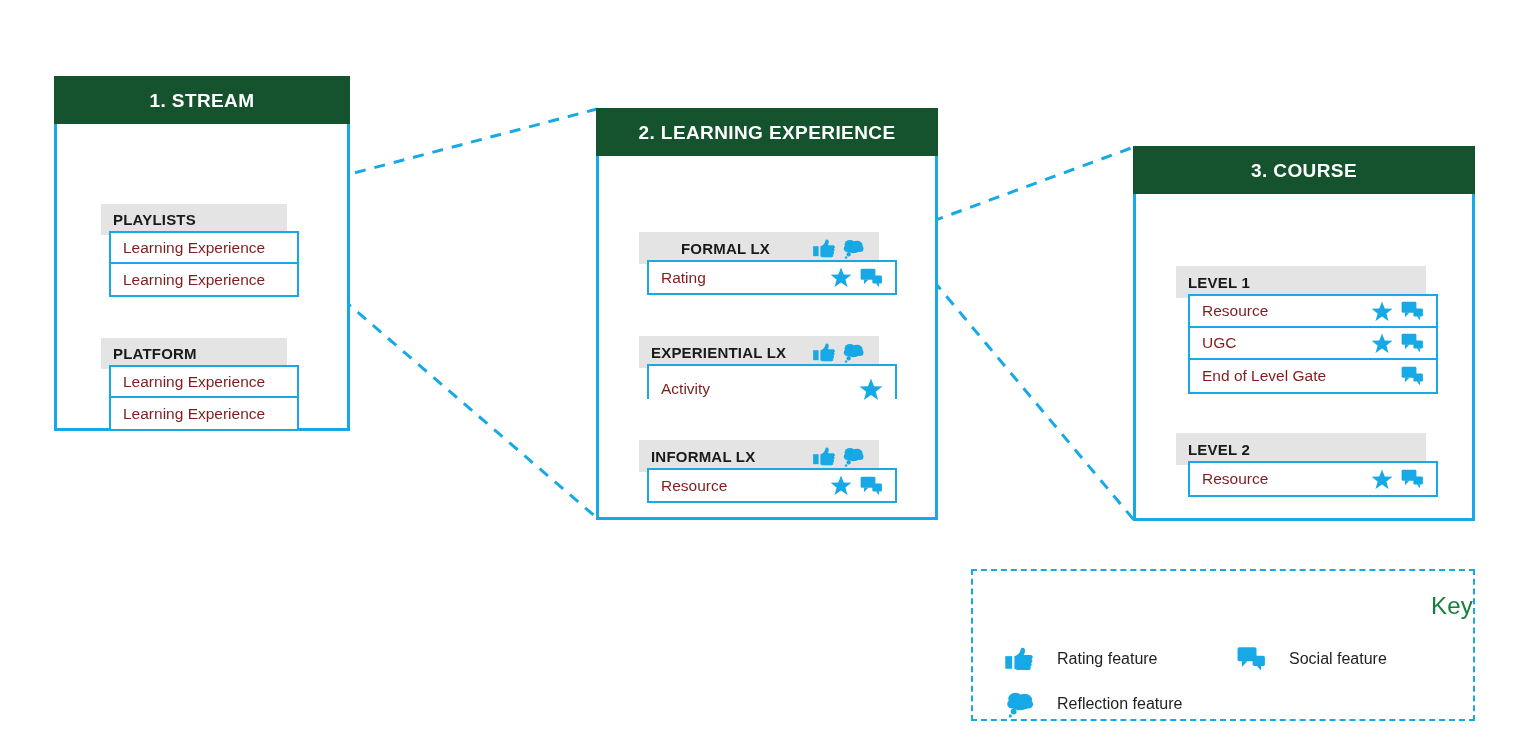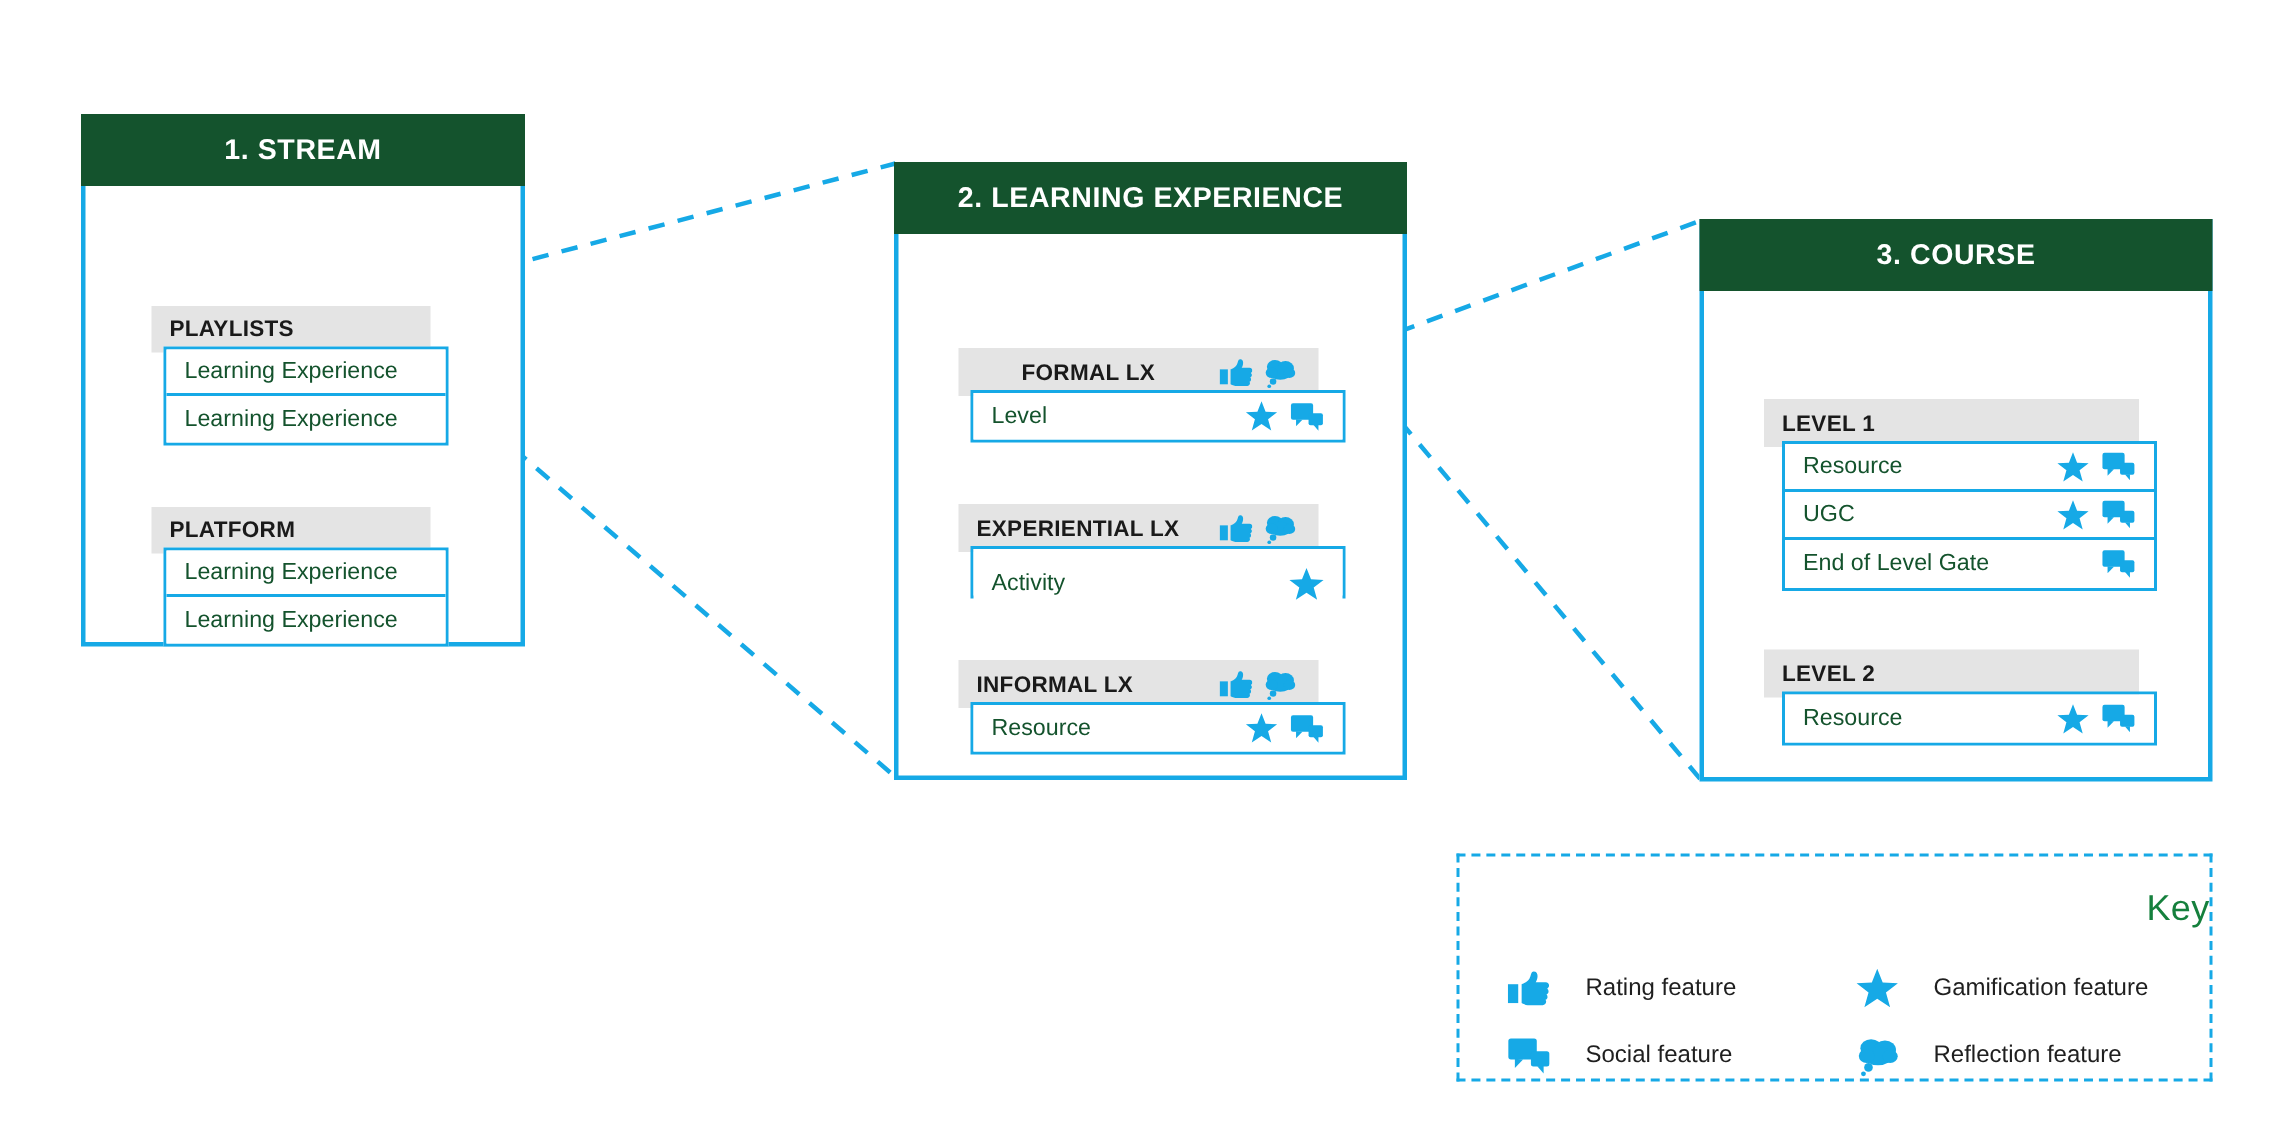--- a/index.html
+++ b/index.html
@@ -87,21 +87,21 @@
     position: absolute;
     box-sizing: border-box;
     border: 2px solid #16A9E6;
     background: #ffffff;
   }
   .item {
     box-sizing: border-box;
     display: flex;
     align-items: center;
     font-size: 15.5px;
-    color: #14532d;
+    color: #7f1d1d;
     padding: 0 10px 0 12px;
     background: #ffffff;
     border-bottom: 2px solid #16A9E6;
     white-space: nowrap;
   }
   .item:last-child { border-bottom: none; }
   .item .item-text { flex: 0 0 auto; }
   .item .item-icons {
     margin-left: auto;
     display: flex;
@@ -224,21 +224,21 @@
                 <ellipse cx="6.5" cy="12" rx="4.6" ry="4" fill="#16A9E6"></ellipse>
                 <ellipse cx="20" cy="12.2" rx="4.4" ry="3.8" fill="#16A9E6"></ellipse>
                 <circle cx="7.5" cy="18.6" r="2.5" fill="#16A9E6"></circle>
                 <circle cx="4.6" cy="22.3" r="1.4" fill="#16A9E6"></circle>
               </svg>
             </span>
           </span>
         </div>
         <div class="items" style="left:48px; top:104px; width:250px; height:35px;">
           <div class="item" style="height:31px;">
-            <span class="item-text">Level</span>
+            <span class="item-text">Rating</span>
             <span class="item-icons">
               <span class="icon">
                 <svg width="22" height="21" viewBox="0 0 24 23">
                   <path d="M12 0.6 L15 8.2 L23.4 8.6 L16.8 13.7 L19.1 21.9 L12 17.1 L4.9 21.9 L7.2 13.7 L0.6 8.6 L9 8.2 Z" fill="#16A9E6"></path>
                 </svg>
               </span>
               <span class="icon">
                 <svg width="23" height="20" viewBox="0 0 26 23">
                   <rect x="0.5" y="1" width="17" height="12.6" rx="1.6" fill="#16A9E6"></rect>
                   <path d="M4.4 13.2 L4.4 18.6 L9.3 13.6 Z" fill="#16A9E6"></path>
@@ -433,28 +433,20 @@
       <div class="key-entry">
         <span class="key-icon-slot">
           <svg width="28" height="24" viewBox="0 0 24 21">
             <rect x="0" y="8" width="6" height="11" fill="#16A9E6"></rect>
             <path d="M8 19 L8 8 C8 8 11 7.2 12.6 4.6 C13.6 3 13.3 0.6 15 0.6 C17.1 0.6 17.6 2.6 17.1 4.6 C16.8 5.8 16.2 6.9 16.2 6.9 L22 6.9 C23.2 6.9 24 7.7 24 8.8 C24 9.6 23.5 10.3 22.9 10.6 C23.4 10.9 23.7 11.5 23.7 12.2 C23.7 13 23.2 13.7 22.5 14 C22.9 14.3 23.1 14.8 23.1 15.4 C23.1 16.2 22.6 16.9 21.9 17.1 C22.2 17.5 22.3 17.9 22.3 18.3 C22.3 19.4 21.4 20.2 20.3 20.2 L11.5 20.2 C10.1 20.2 8 19 8 19 Z" fill="#16A9E6"></path>
           </svg>
         </span>
         <span class="key-label">Rating feature</span>
       </div>
 
-      <div class="key-entry">
-        <span class="key-icon-slot">
-          <svg width="29" height="28" viewBox="0 0 24 23">
-            <path d="M12 0.6 L15 8.2 L23.4 8.6 L16.8 13.7 L19.1 21.9 L12 17.1 L4.9 21.9 L7.2 13.7 L0.6 8.6 L9 8.2 Z" fill="#16A9E6"></path>
-          </svg>
-        </span>
-        <span class="key-label">Gamification feature</span>
-      </div>
 
       <div class="key-entry">
         <span class="key-icon-slot">
           <svg width="29" height="26" viewBox="0 0 26 23">
             <rect x="0.5" y="1" width="17" height="12.6" rx="1.6" fill="#16A9E6"></rect>
             <path d="M4.4 13.2 L4.4 18.6 L9.3 13.6 Z" fill="#16A9E6"></path>
             <rect x="14" y="8.6" width="11" height="9.2" rx="1.5" fill="#16A9E6"></rect>
             <path d="M21.6 17.4 L21.6 22 L17.8 17.6 Z" fill="#16A9E6"></path>
           </svg>
         </span>

